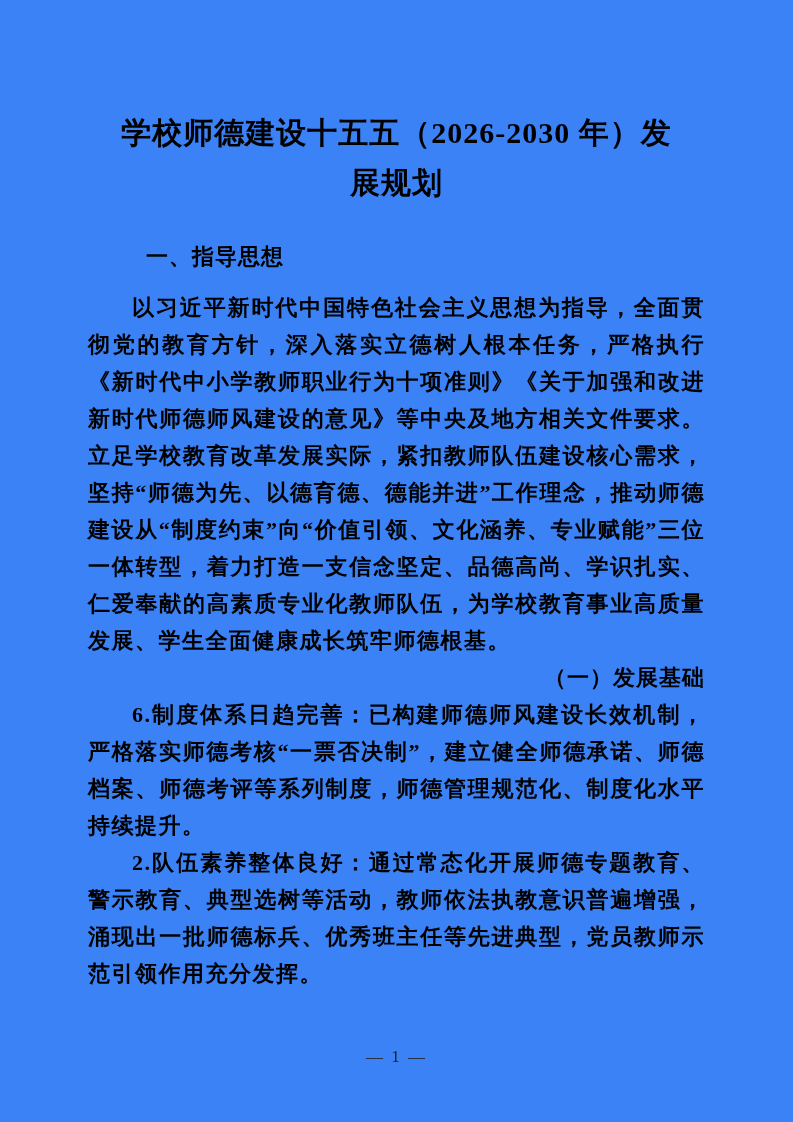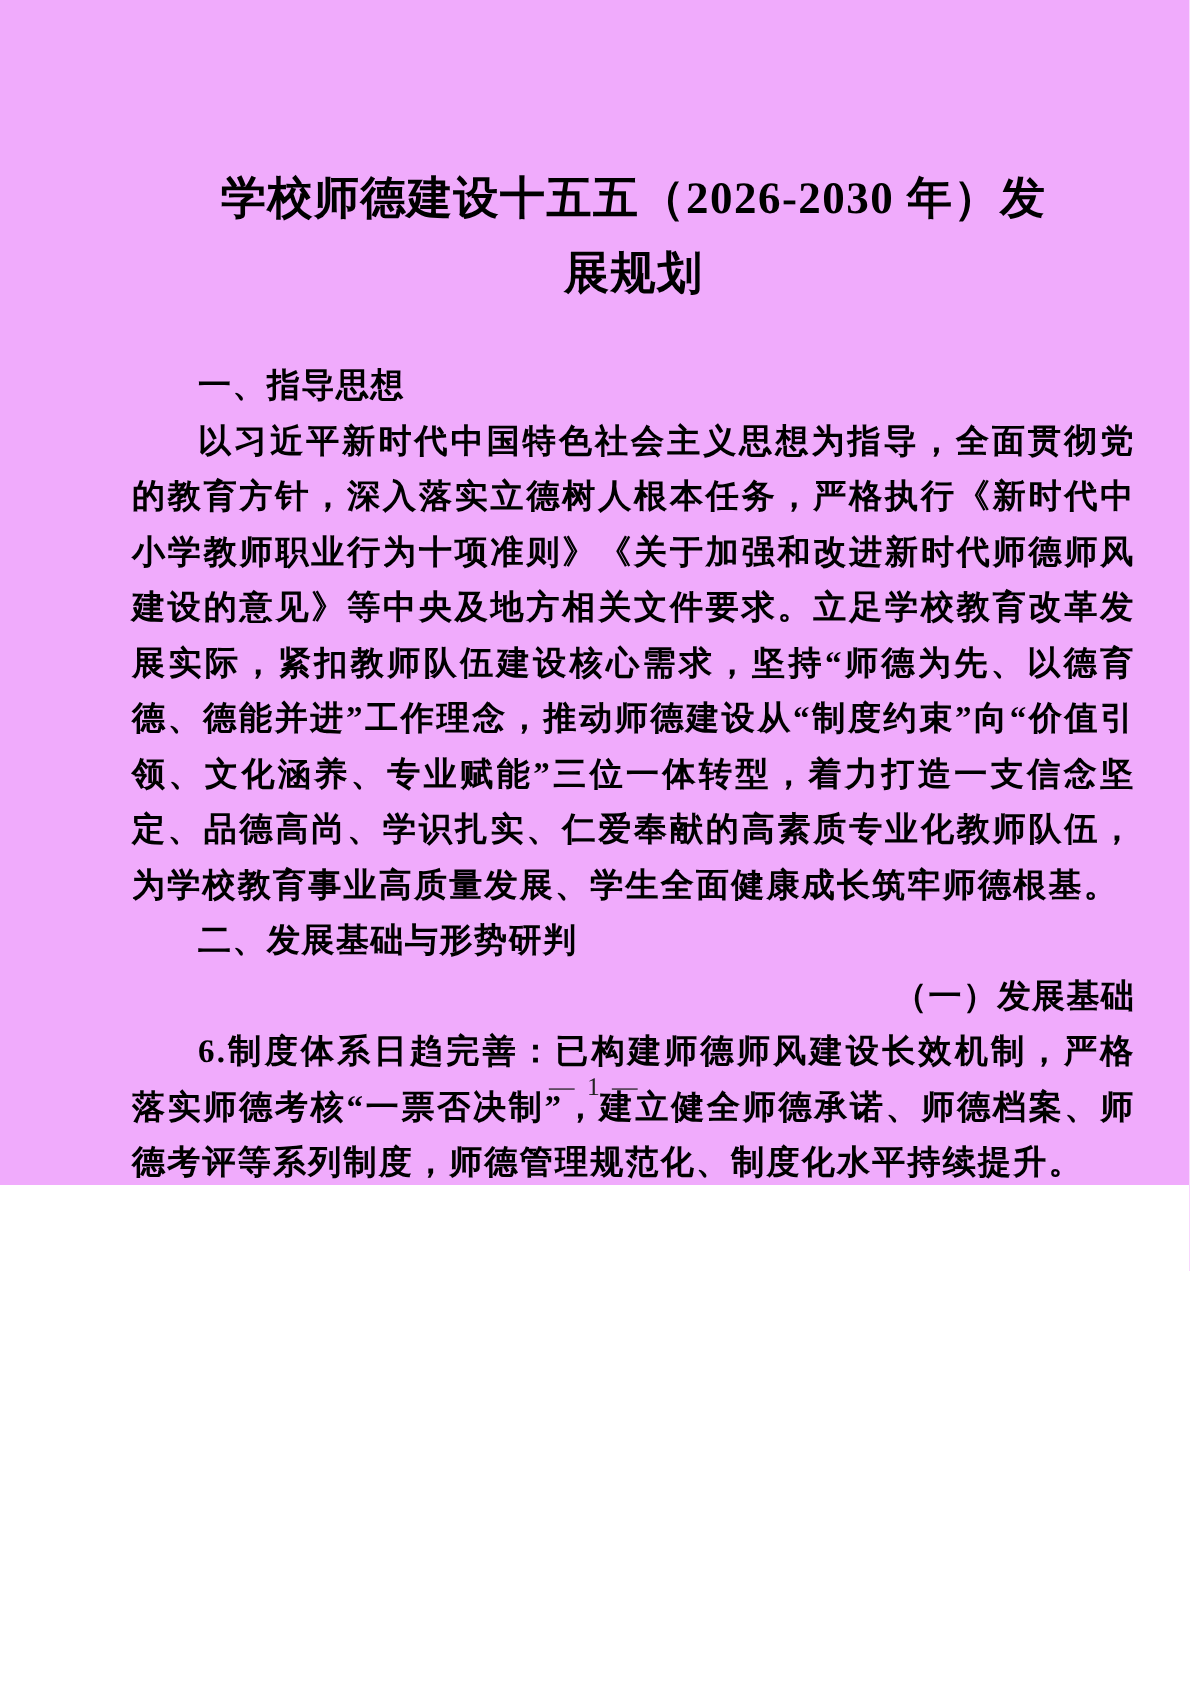--- a/index.html
+++ b/index.html
@@ -3,40 +3,40 @@
 <meta charset="utf-8">
 <style>
   html, body {
     margin: 0;
     padding: 0;
     background: #ffffff;
   }
   .page {
     position: relative;
     width: 793px;
-    height: 790px;
+    height: 1122px;
     margin: 0 auto;
-    background: #f0abfc;
+    background: #3b82f6;
     box-sizing: border-box;
-    padding: 108px 36px 0 88px;
+    padding: 108px 88px 0 88px;
     color: #000000;
     font-family: "Liberation Serif", serif;
     overflow: hidden;
   }
   .doc-title {
     margin: 0 0 30px 0;
     font-size: 30px;
     font-weight: bold;
     line-height: 50px;
     text-align: center;
     letter-spacing: 1px;
     font-family: "Liberation Serif", serif;
   }
   .heading-1 {
-    margin: 0;
+    margin: 14px;
     font-size: 22px;
     font-weight: bold;
     line-height: 37px;
     text-indent: 2em;
     letter-spacing: 1px;
     font-family: "Liberation Sans", sans-serif;
   }
   .heading-2 {
     margin: 0;
     font-size: 22px;
@@ -74,23 +74,23 @@
 <body>
 
 <div class="page">
 
   <h1 class="doc-title"><span>学校师德建设十五五（2026-2030 年）发</span><br><span>展规划</span></h1>
 
   <h2 class="heading-1">一、指导思想</h2>
 
   <p class="body-para">以习近平新时代中国特色社会主义思想为指导，全面贯彻党的教育方针，深入落实立德树人根本任务，严格执行《新时代中小学教师职业行为十项准则》《关于加强和改进新时代师德师风建设的意见》等中央及地方相关文件要求。立足学校教育改革发展实际，紧扣教师队伍建设核心需求，坚持“师德为先、以德育德、德能并进”工作理念，推动师德建设从“制度约束”向“价值引领、文化涵养、专业赋能”三位一体转型，着力打造一支信念坚定、品德高尚、学识扎实、仁爱奉献的高素质专业化教师队伍，为学校教育事业高质量发展、学生全面健康成长筑牢师德根基。</p>
 
-  <h2 class="heading-1">二、发展基础与形势研判</h2>
 
   <h3 class="heading-2">（一）发展基础</h3>
 
   <p class="body-para">6.制度体系日趋完善：已构建师德师风建设长效机制，严格落实师德考核“一票否决制”，建立健全师德承诺、师德档案、师德考评等系列制度，师德管理规范化、制度化水平持续提升。</p>
 
+  <p class="body-para">2.队伍素养整体良好：通过常态化开展师德专题教育、警示教育、典型选树等活动，教师依法执教意识普遍增强，涌现出一批师德标兵、优秀班主任等先进典型，党员教师示范引领作用充分发挥。</p>
 
 
   <div class="page-footer">— 1 —</div>
 
 </div>
 
 </body></html>

